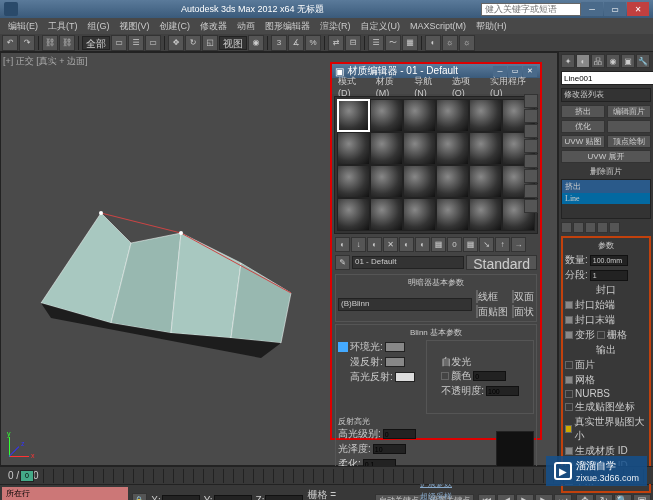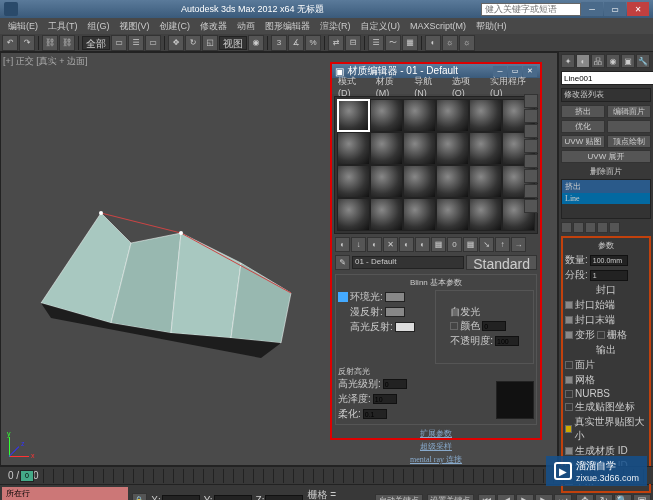--- a/index.html
+++ b/index.html
@@ -64,21 +64,21 @@
 .mat-vtools { position: absolute; right: 2px; top: 30px; width: 14px; display: flex; flex-direction: column; gap: 1px; }
 .mat-vtool { width: 14px; height: 14px; background: #555; border: 1px solid #333; font-size: 8px; }
 .mat-toolbar { display: flex; gap: 1px; padding: 1px 3px; }
 .mat-tbtn { width: 15px; height: 15px; background: #555; border: 1px solid #333; font-size: 8px; display: flex; align-items: center; justify-content: center; }
 .mat-name-row { display: flex; gap: 2px; padding: 2px 3px; align-items: center; }
 .mat-name-dd { flex: 1; background: #333; border: 1px solid #222; height: 13px; font-size: 8px; padding: 0 2px; }
 .mat-type-btn { background: #555; border: 1px solid #333; height: 15px; padding: 0 6px; font-size: 14px; }
 .mat-rollout { border: 1px solid #555; margin: 2px 3px; padding: 2px; }
 .mat-rollout-title { font-size: 8px; text-align: center; margin-bottom: 2px; }
 .mat-swatch { width: 20px; height: 10px; background: #888; border: 1px solid #222; }
-.mat-spinner { background: #222; border: 1px solid #111; height: 10px; width: 24px; font-size: 7px; padding: 0 1px; }
+.mat-spinner { background: #222; border: 1px solid #111; height: 10px; width: 33px; font-size: 7px; padding: 0 1px; }
 .mat-big-swatch { width: 38px; height: 38px; background: #111; border: 1px solid #222; }
 .mat-link { font-size: 8px; text-align: center; text-decoration: underline; color: #8ac; padding: 1px; font-family: Liberation Serif, serif; }
 
 .timeline { height: 18px; background: #383838; border-top: 1px solid #222; display: flex; align-items: center; padding: 0 4px; font-size: 8px; position: relative; }
 .tl-marker { position: absolute; left: 20px; width: 14px; height: 12px; background: #4a8; border: 1px solid #222; font-size: 7px; display: flex; align-items: center; justify-content: center; color: #000; }
 .tl-ticks { flex: 1; height: 14px; background: repeating-linear-gradient(90deg, #222 0, #222 1px, transparent 1px, transparent 10px); margin: 0 4px; }
 
 .status { height: 32px; background: #383838; border-top: 1px solid #222; display: flex; font-size: 8px; }
 .status-left { width: 130px; padding: 2px; }
 .status-sel { background: #c77; color: #000; padding: 1px 4px; margin-bottom: 1px; font-size: 8px; }
@@ -350,20 +350,32 @@
     <div class="mat-tbtn">↘</div>
     <div class="mat-tbtn">↑</div>
     <div class="mat-tbtn">→</div>
   </div>
   <div class="mat-name-row">
     <div class="mat-tbtn">✎</div>
     <div class="mat-name-dd">01 - Default</div>
     <div class="mat-type-btn">Standard</div>
   </div>
   <div class="mat-rollout">
+    <div class="mat-rollout-title">明暗器基本参数</div>
+    <div style="display:flex;gap:4px;align-items:center">
+      <div class="mat-name-dd" style="flex:1">(B)Blinn</div>
+      <div style="display:grid;grid-template-columns:auto auto;gap:1px 4px;font-size:7px">
+        <span><span class="side-check"></span> <span>线框</span></span>
+        <span><span class="side-check"></span> <span>双面</span></span>
+        <span><span class="side-check"></span> <span>面贴图</span></span>
+        <span><span class="side-check"></span> <span>面状</span></span>
+      </div>
+    </div>
+  </div>
+  <div class="mat-rollout">
     <div class="mat-rollout-title">Blinn 基本参数</div>
     <div style="display:flex;gap:4px">
       <div style="flex:1">
         <div class="side-param-row">
             <span style="width:10px;background:#4af;height:10px"></span>
             <span>环境光:</span>
             <span class="mat-swatch"></span>
           </div>
         <div class="side-param-row">
             <span style="width:10px"></span>

